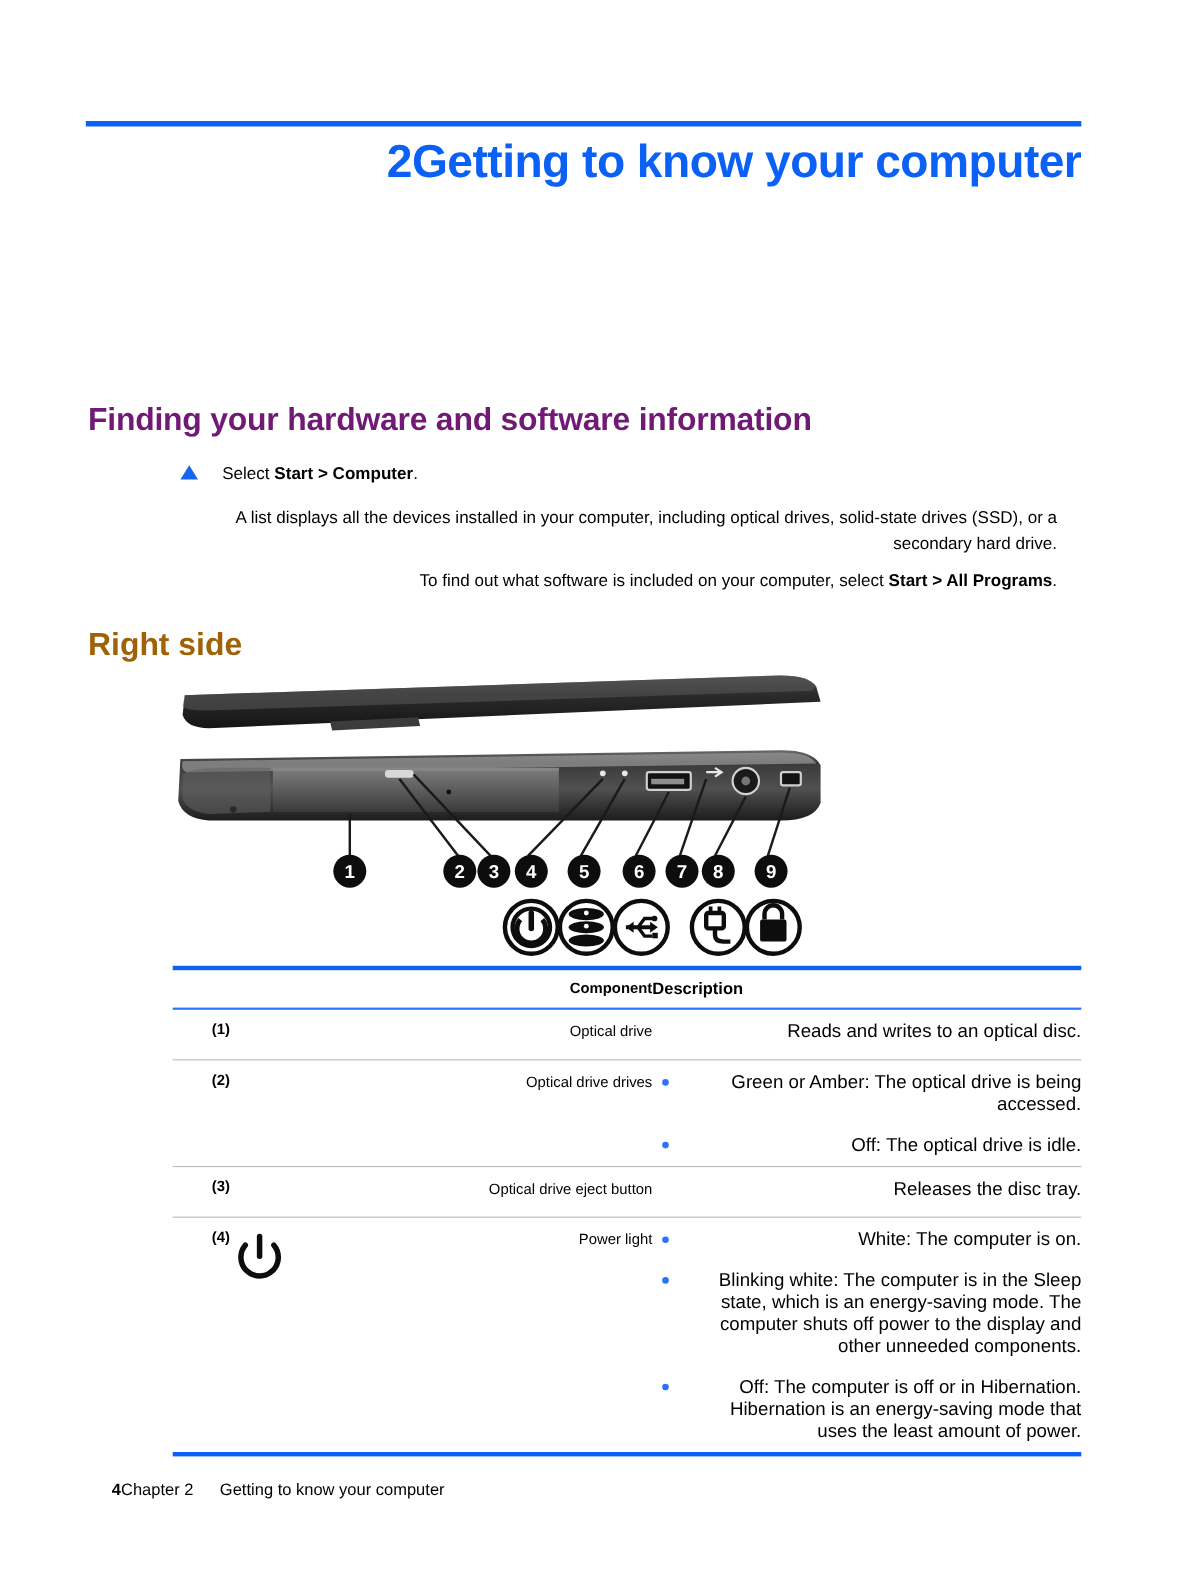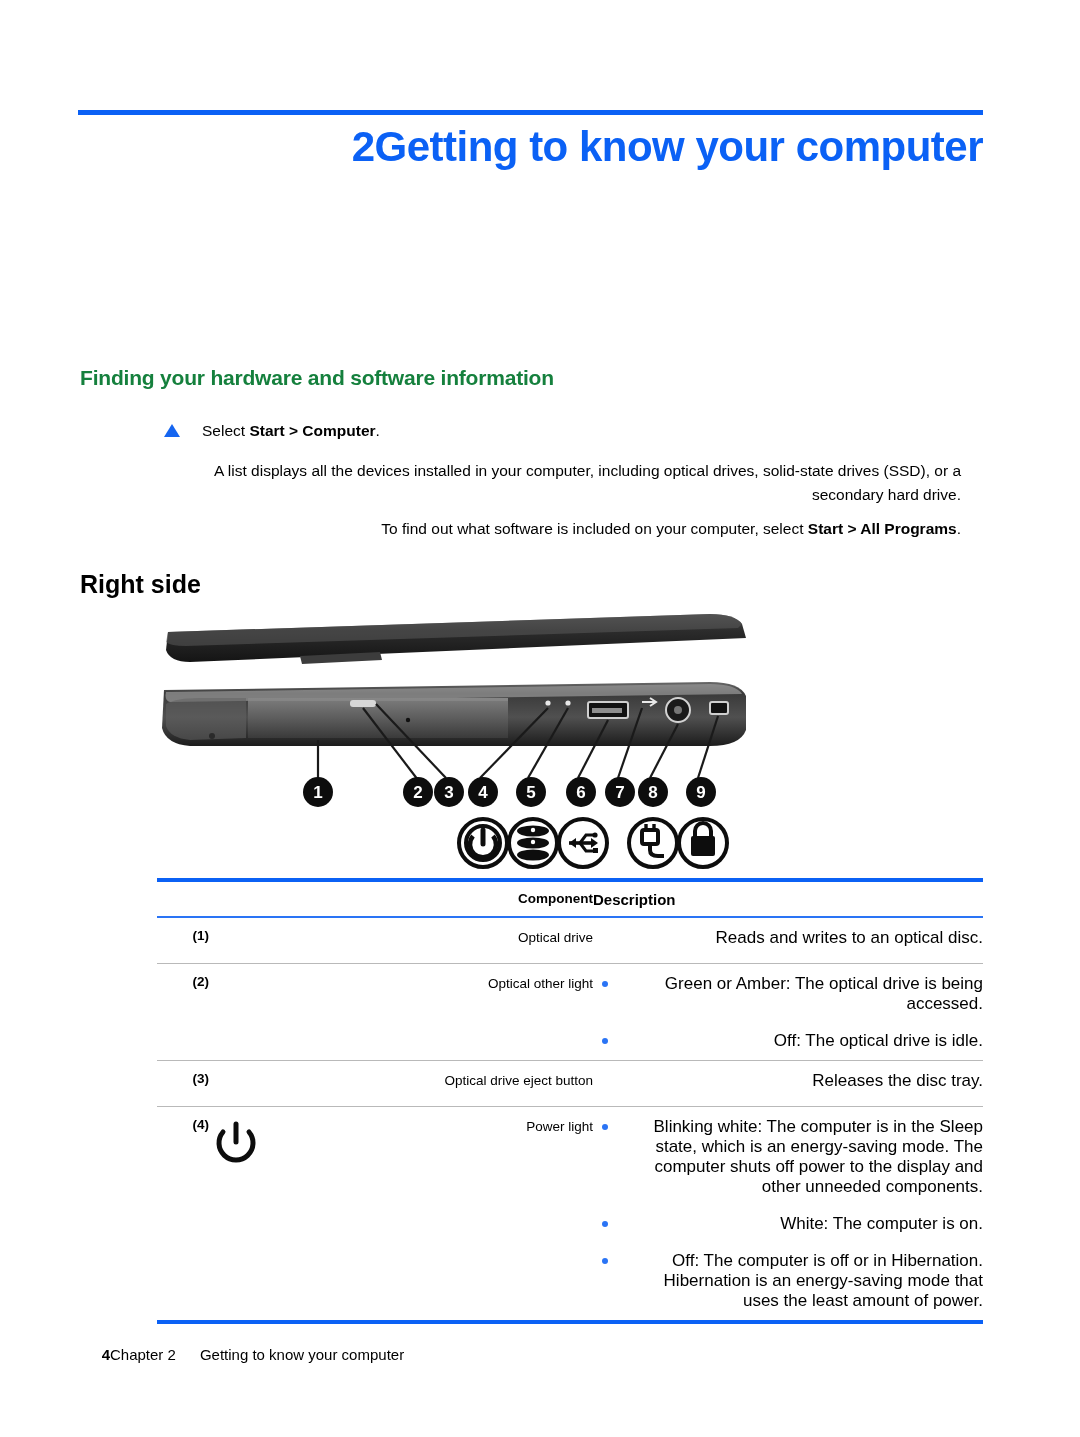--- a/index.html
+++ b/index.html
@@ -45,22 +45,22 @@
   .chapter-num {
     display: inline-block;
     width: 68px;
   }
 
   
   .section-heading {
     position: absolute;
     left: 80px;
     top: 366px;
-    color: #15803d;
-    font-size: 21px;
+    color: #701a75;
+    font-size: 29px;
     font-weight: bold;
     letter-spacing: -0.2px;
     white-space: nowrap;
   }
 
   
   .step-line {
     position: absolute;
     left: 164px;
     top: 421px;
@@ -89,22 +89,22 @@
     width: 800px;
   }
   .para-1 { top: 459px; }
   .para-2 { top: 517px; }
 
   
   .subsection-heading {
     position: absolute;
     left: 80px;
     top: 570px;
-    color: #000000;
-    font-size: 25px;
+    color: #a16207;
+    font-size: 29px;
     font-weight: bold;
     white-space: nowrap;
   }
 
   
   .illus {
     position: absolute;
     left: 150px;
     top: 612px;
     width: 600px;
@@ -384,21 +384,21 @@
       <div class="cell-num">(1)</div>
       <div class="cell-icon"></div>
       <div class="cell-name">Optical drive</div>
       <div class="cell-desc desc-plain">Reads and writes to an optical disc.</div>
     </div>
     <div class="rule-grey"></div>
 
     <div class="trow">
       <div class="cell-num">(2)</div>
       <div class="cell-icon"></div>
-      <div class="cell-name">Optical other light</div>
+      <div class="cell-name">Optical drive drives</div>
       <div class="cell-desc">
         <ul class="bullet-list">
           <li>Green or Amber: The optical drive is being accessed.</li>
           <li>Off: The optical drive is idle.</li>
         </ul>
       </div>
     </div>
     <div class="rule-grey"></div>
 
     <div class="trow">
@@ -413,22 +413,22 @@
       <div class="cell-num">(4)</div>
       <div class="cell-icon">
         <svg class="pwr-icon" width="54" height="52" viewBox="0 0 54 52" xmlns="http://www.w3.org/2000/svg">
           <path d="M27 6 v18" stroke="#0d0d0d" stroke-width="5" stroke-linecap="round" fill="none"></path>
           <path d="M14 14 a17 17 0 1 0 26 0" stroke="#0d0d0d" stroke-width="5" fill="none" stroke-linecap="round"></path>
         </svg>
       </div>
       <div class="cell-name">Power light</div>
       <div class="cell-desc">
         <ul class="bullet-list">
+          <li>White: The computer is on.</li>
           <li>Blinking white: The computer is in the Sleep state, which is an energy-saving mode. The computer shuts off power to the display and other unneeded components.</li>
-          <li>White: The computer is on.</li>
           <li>Off: The computer is off or in Hibernation. Hibernation is an energy-saving mode that uses the least amount of power.</li>
         </ul>
       </div>
     </div>
 
     <div class="rule-blue-thick"></div>
   </div>
 
   <div class="footer">
     <span class="pg">4</span><span class="ch">Chapter 2</span><span>Getting to know your computer</span>

